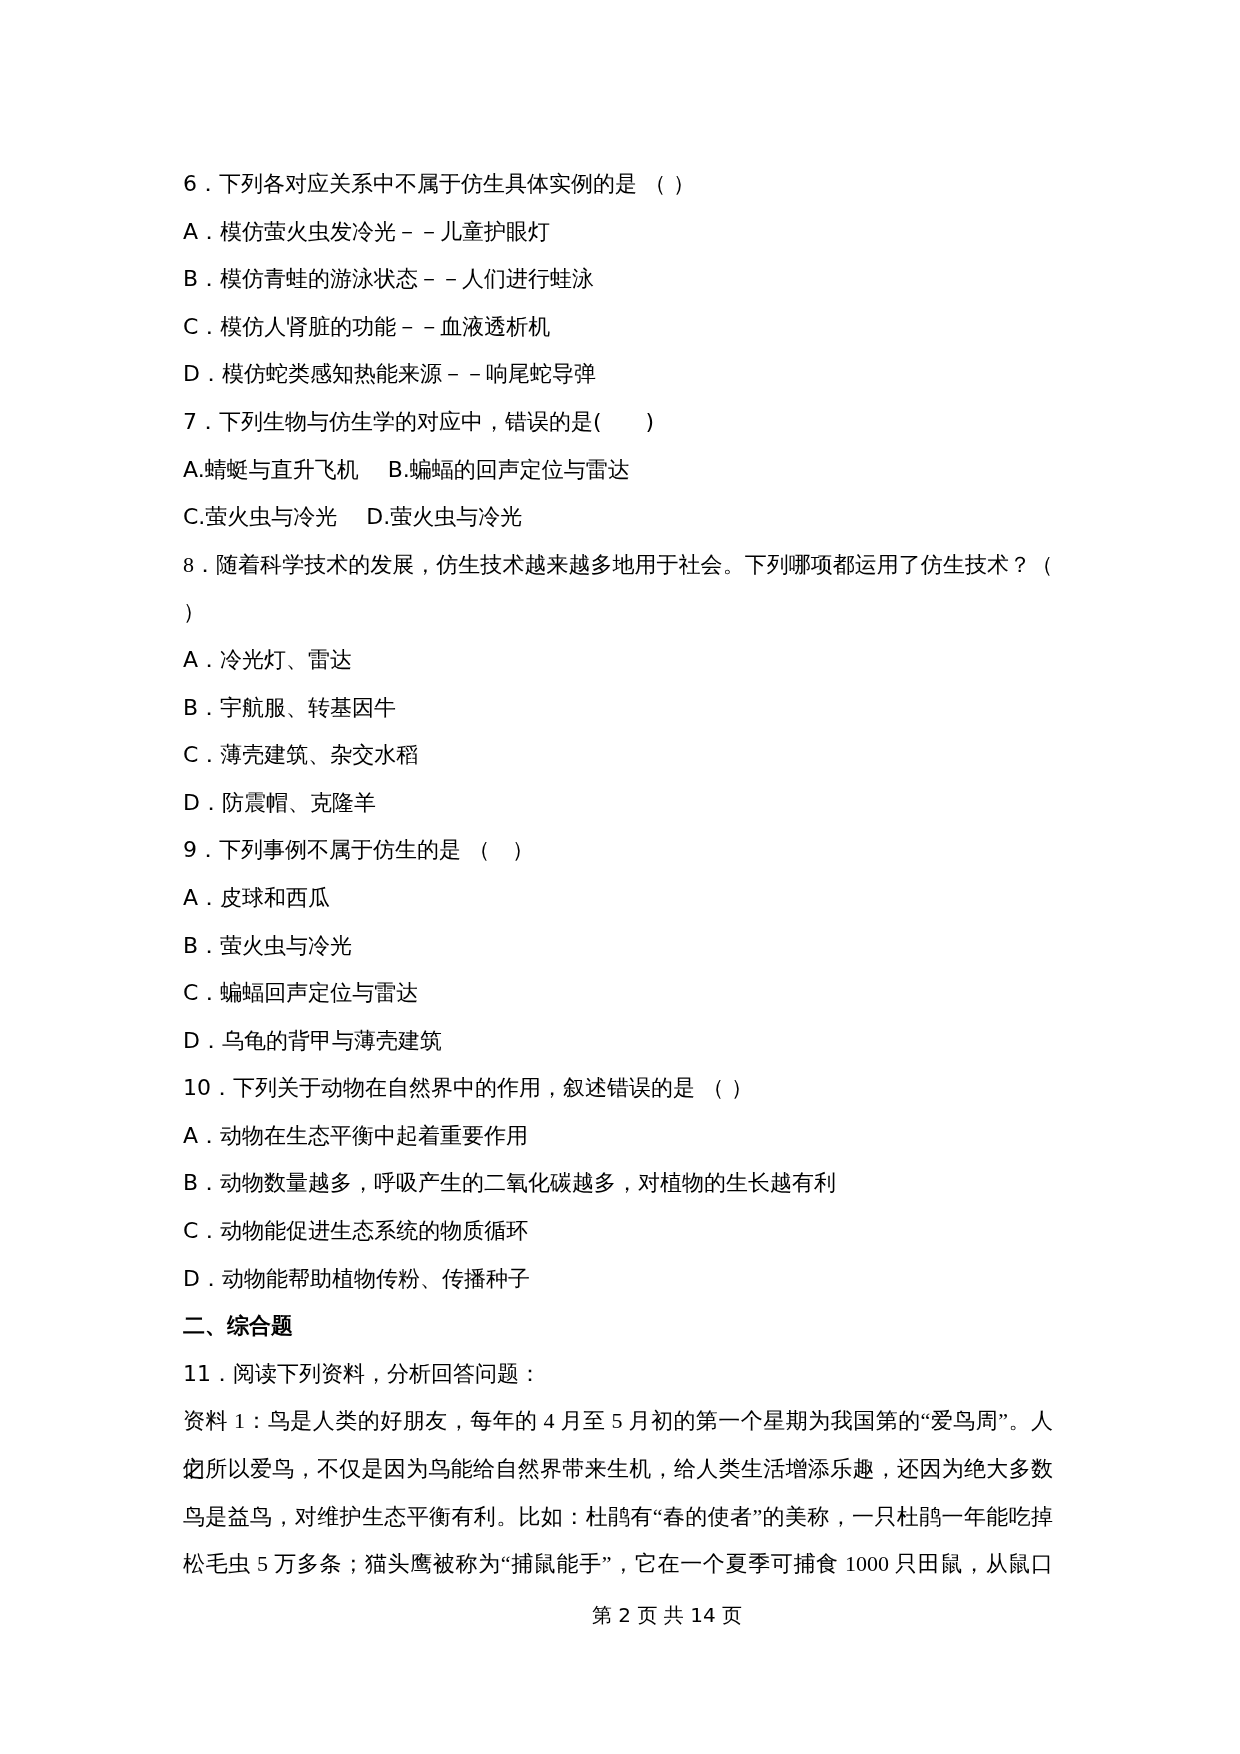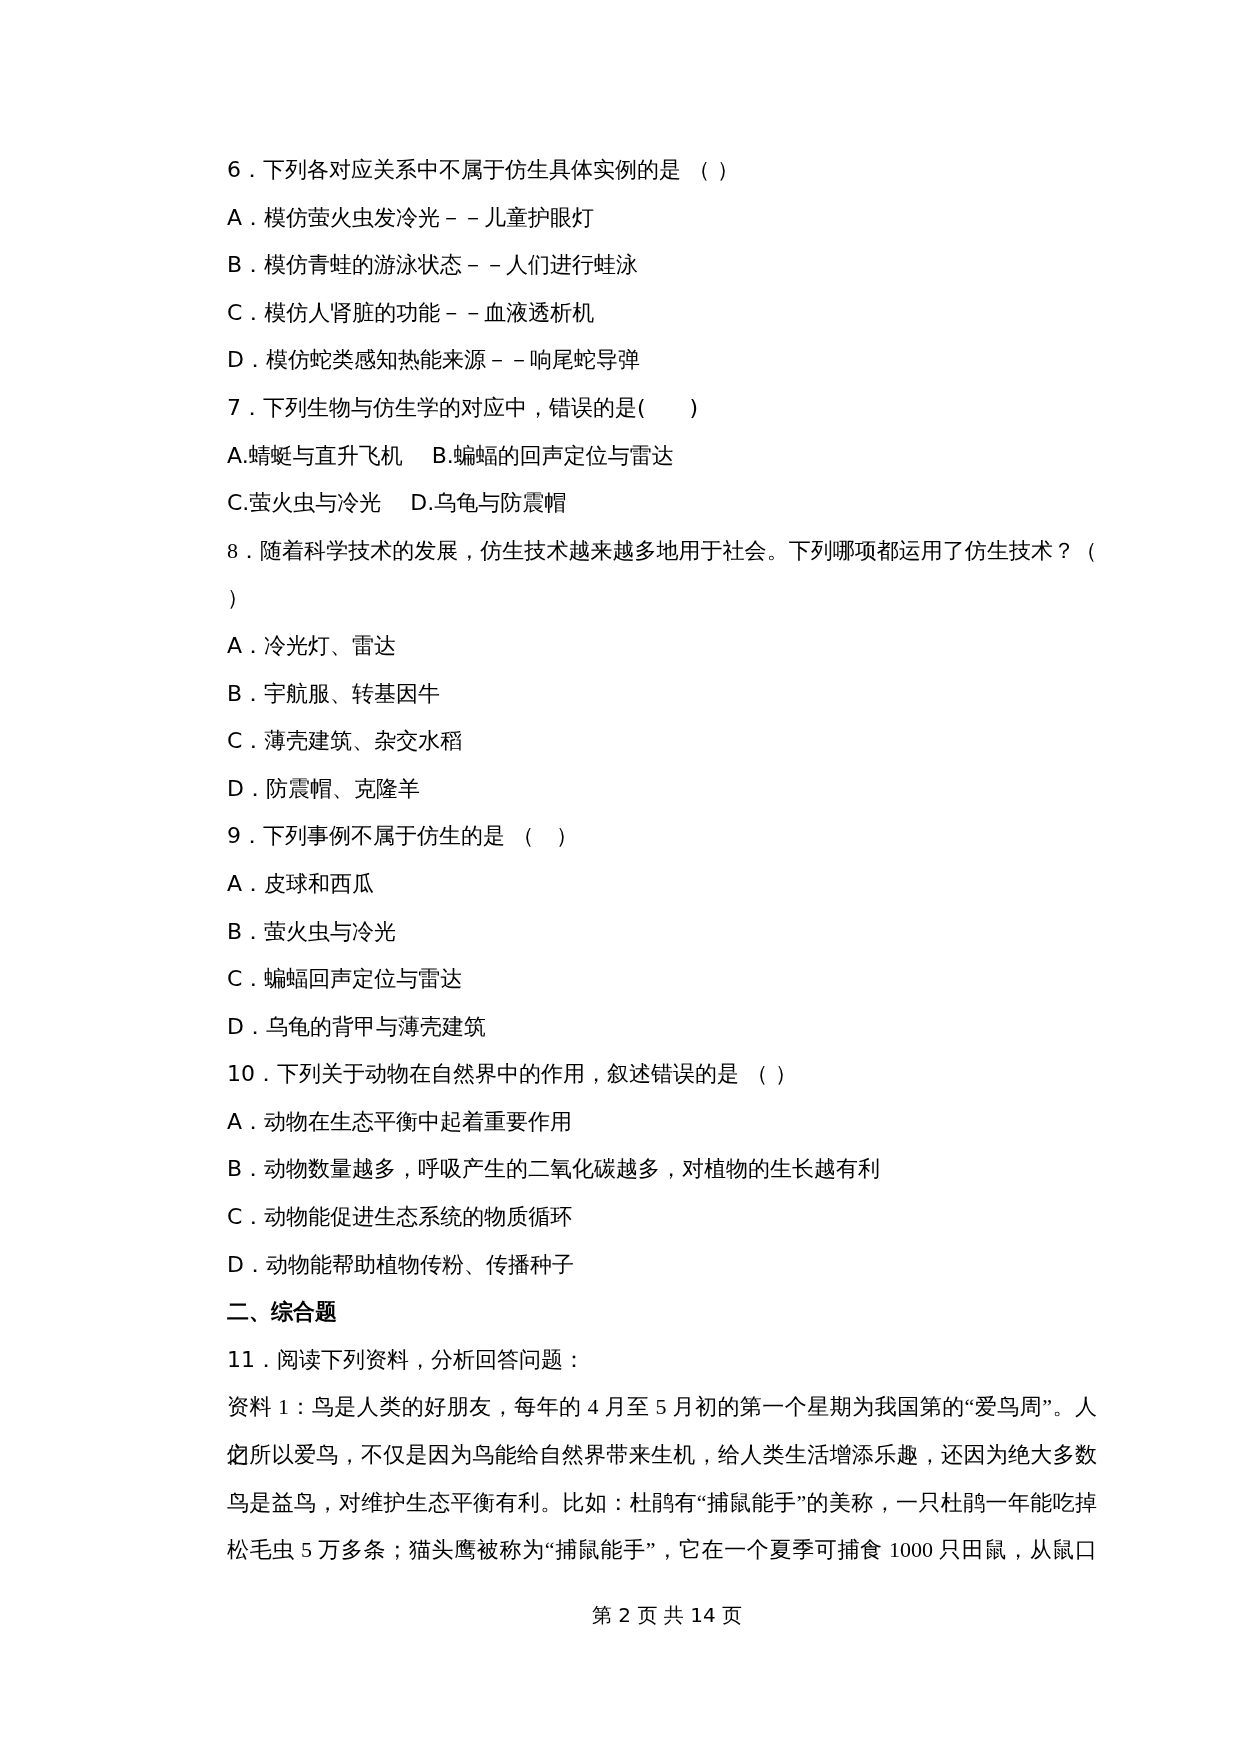--- a/index.html
+++ b/index.html
@@ -12,23 +12,22 @@
     width: 1240px;
     height: 1754px;
     background: #ffffff;
     color: #000000;
     font-family: "DejaVu Sans", sans-serif;
     overflow: hidden;
   }
   .content {
     position: absolute;
     left: 183px;
-    top: 146px;
+    top: 160px;
     width: 870px;
-    margin-left: 44px;
   }
   .line {
     margin: 0;
     height: 47.6px;
     line-height: 47.6px;
     font-size: 22px;
     white-space: pre;
     text-align: left;
   }
   .fill {
@@ -56,39 +55,39 @@
 
 <div class="page">
   <main class="content">
     <p class="line">6．下列各对应关系中不属于仿生具体实例的是 （ ）</p>
     <p class="line">A．模仿萤火虫发冷光－－儿童护眼灯</p>
     <p class="line">B．模仿青蛙的游泳状态－－人们进行蛙泳</p>
     <p class="line">C．模仿人肾脏的功能－－血液透析机</p>
     <p class="line">D．模仿蛇类感知热能来源－－响尾蛇导弹</p>
     <p class="line">7．下列生物与仿生学的对应中，错误的是(　　)</p>
     <p class="line">A.蜻蜓与直升飞机　 B.蝙蝠的回声定位与雷达</p>
-    <p class="line">C.萤火虫与冷光　 D.乌龟与防震帽</p>
+    <p class="line">C.萤火虫与冷光　 D.萤火虫与冷光</p>
     <p class="line fill">8．随着科学技术的发展，仿生技术越来越多地用于社会。下列哪项都运用了仿生技术？（</p>
     <p class="line">）</p>
     <p class="line">A．冷光灯、雷达</p>
     <p class="line">B．宇航服、转基因牛</p>
     <p class="line">C．薄壳建筑、杂交水稻</p>
     <p class="line">D．防震帽、克隆羊</p>
     <p class="line">9．下列事例不属于仿生的是 （　）</p>
     <p class="line">A．皮球和西瓜</p>
     <p class="line">B．萤火虫与冷光</p>
     <p class="line">C．蝙蝠回声定位与雷达</p>
     <p class="line">D．乌龟的背甲与薄壳建筑</p>
     <p class="line">10．下列关于动物在自然界中的作用，叙述错误的是 （ ）</p>
     <p class="line">A．动物在生态平衡中起着重要作用</p>
     <p class="line">B．动物数量越多，呼吸产生的二氧化碳越多，对植物的生长越有利</p>
     <p class="line">C．动物能促进生态系统的物质循环</p>
     <p class="line">D．动物能帮助植物传粉、传播种子</p>
     <p class="line bold">二、综合题</p>
     <p class="line">11．阅读下列资料，分析回答问题：</p>
     <p class="line fill">资料 1：鸟是人类的好朋友，每年的 4 月至 5 月初的第一个星期为我国第的“爱鸟周”。人们</p>
     <p class="line fill">之所以爱鸟，不仅是因为鸟能给自然界带来生机，给人类生活增添乐趣，还因为绝大多数</p>
-    <p class="line fill">鸟是益鸟，对维护生态平衡有利。比如：杜鹃有“捕鼠能手”的美称，一只杜鹃一年能吃掉</p>
+    <p class="line fill">鸟是益鸟，对维护生态平衡有利。比如：杜鹃有“春的使者”的美称，一只杜鹃一年能吃掉</p>
     <p class="line fill">松毛虫 5 万多条；猫头鹰被称为“捕鼠能手”，它在一个夏季可捕食 1000 只田鼠，从鼠口</p>
   </main>
 
   <div class="footer">第 2 页 共 14 页</div>
 </div>
 
 </body></html>

